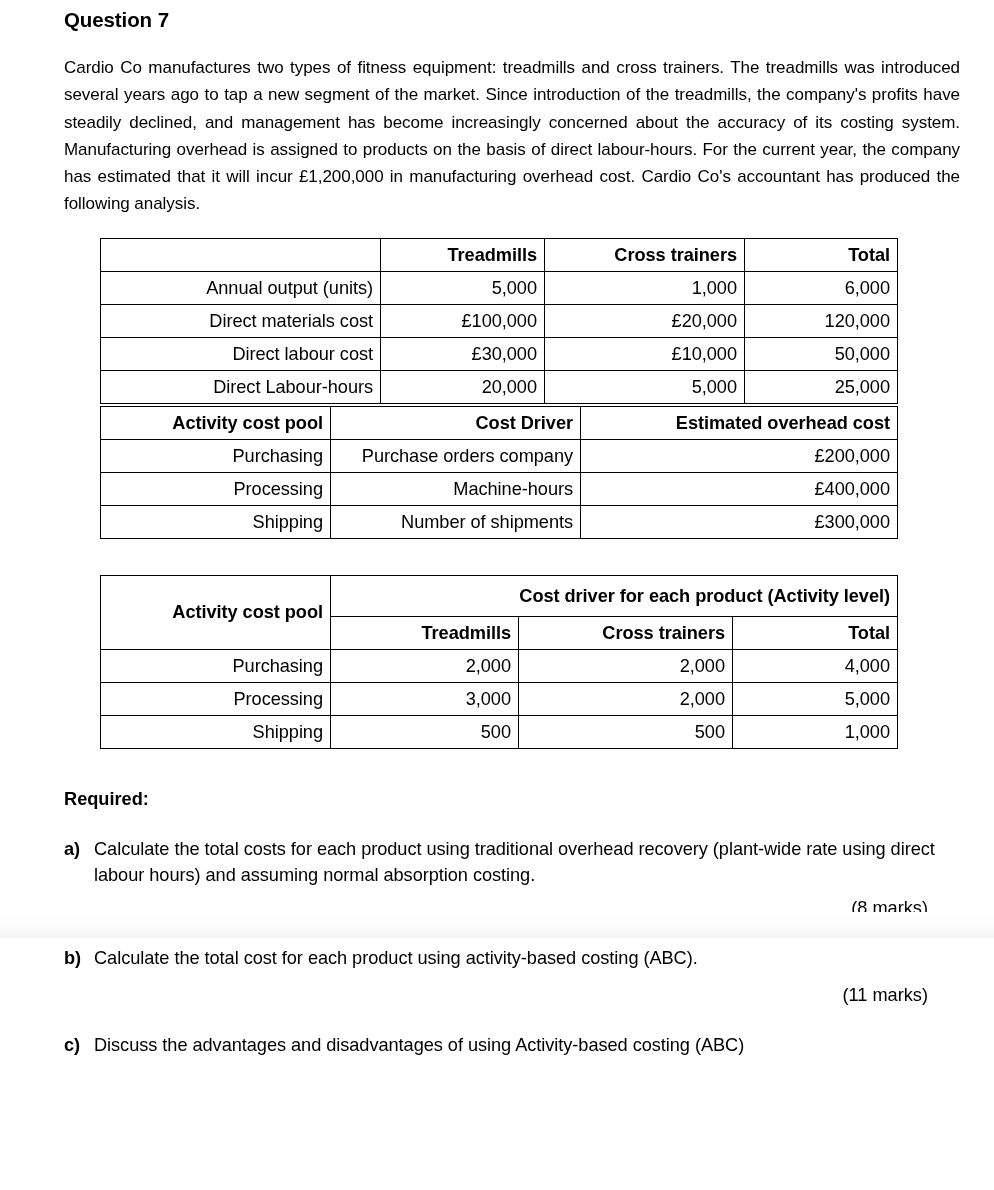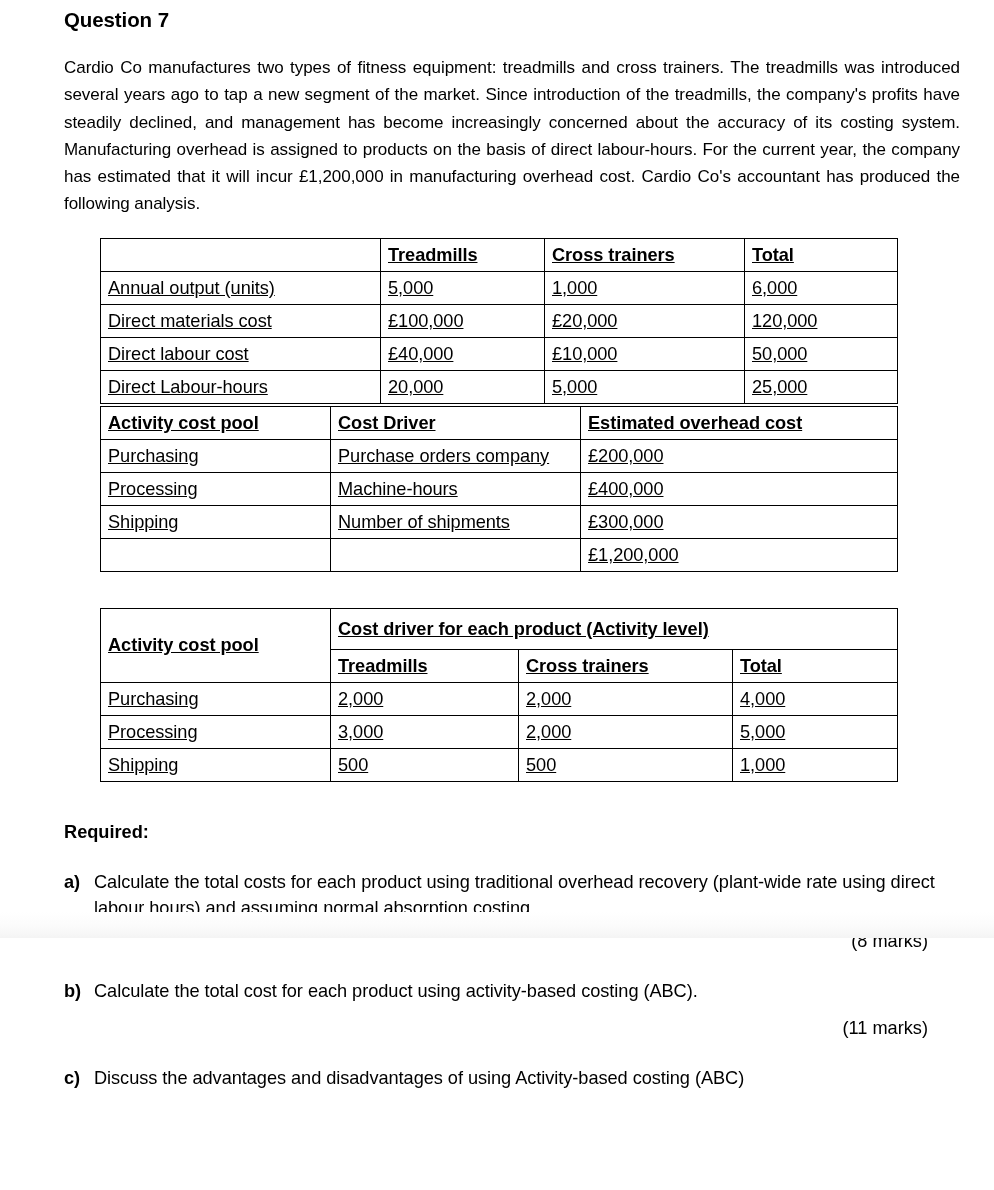--- a/index.html
+++ b/index.html
@@ -54,29 +54,28 @@
   table.doc {
     border-collapse: collapse;
     table-layout: fixed;
     font-size: 18.2px;
     margin: 0 0 0 36px;
     background: #fff;
   }
   table.doc td, table.doc th {
     border: 1.6px solid #000;
     padding: 2px 7px;
-    text-align: left;
+    text-align: right;
     vertical-align: middle;
     font-weight: normal;
     height: 28px;
     line-height: 24px;
     letter-spacing: -0.05px;
     white-space: nowrap;
     overflow: hidden;
-    text-decoration: underline;
   }
   table.doc th, table.doc td.hd {
     font-weight: bold;
   }
 
   
   #tbl-output { width: 797px; margin-top: 12px; }
   #tbl-output col.c0 { width: 280px; }
   #tbl-output col.c1 { width: 164px; }
   #tbl-output col.c2 { width: 200px; }
@@ -157,21 +156,21 @@
         <td>6,000</td>
       </tr>
       <tr>
         <td>Direct materials cost</td>
         <td>£100,000</td>
         <td>£20,000</td>
         <td>120,000</td>
       </tr>
       <tr>
         <td>Direct labour cost</td>
-        <td>£40,000</td>
+        <td>£30,000</td>
         <td>£10,000</td>
         <td>50,000</td>
       </tr>
       <tr>
         <td>Direct Labour-hours</td>
         <td>20,000</td>
         <td>5,000</td>
         <td>25,000</td>
       </tr>
     </tbody>
@@ -199,25 +198,20 @@
       </tr>
       <tr>
         <td>Processing</td>
         <td>Machine-hours</td>
         <td>£400,000</td>
       </tr>
       <tr>
         <td>Shipping</td>
         <td>Number of shipments</td>
         <td>£300,000</td>
-      </tr>
-      <tr>
-        <td></td>
-        <td></td>
-        <td>£1,200,000</td>
       </tr>
     </tbody>
   </table>
 
   <table class="doc" id="tbl-levels">
     <colgroup>
         <col class="c0">
         <col class="c1">
         <col class="c2">
         <col class="c3">

